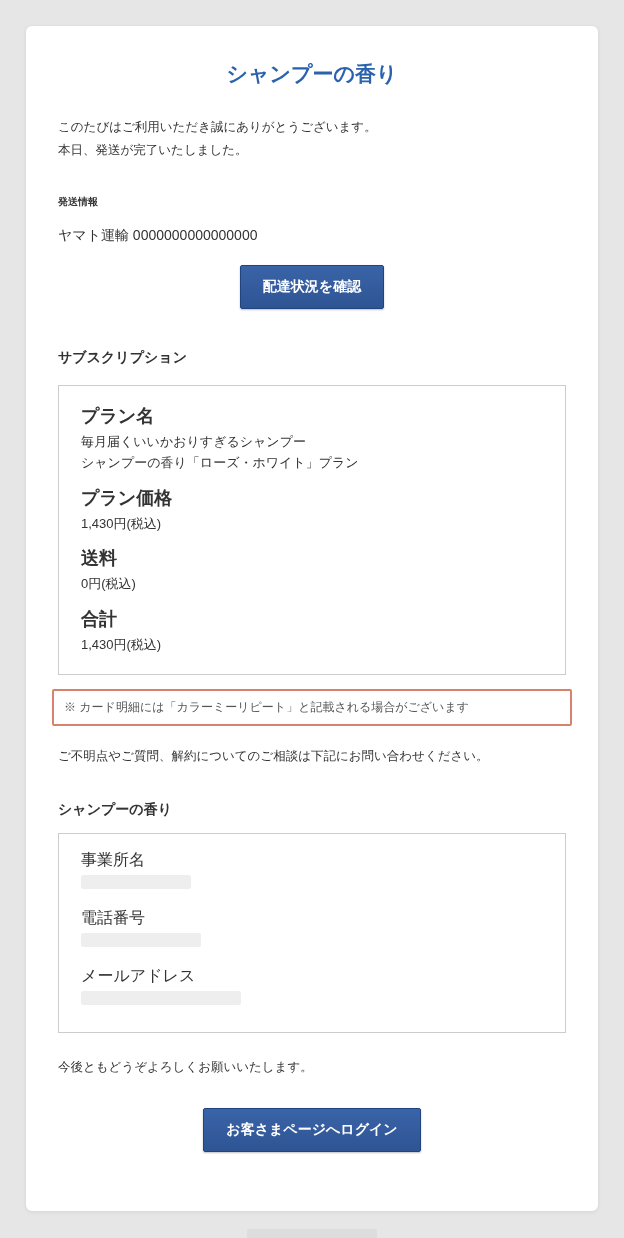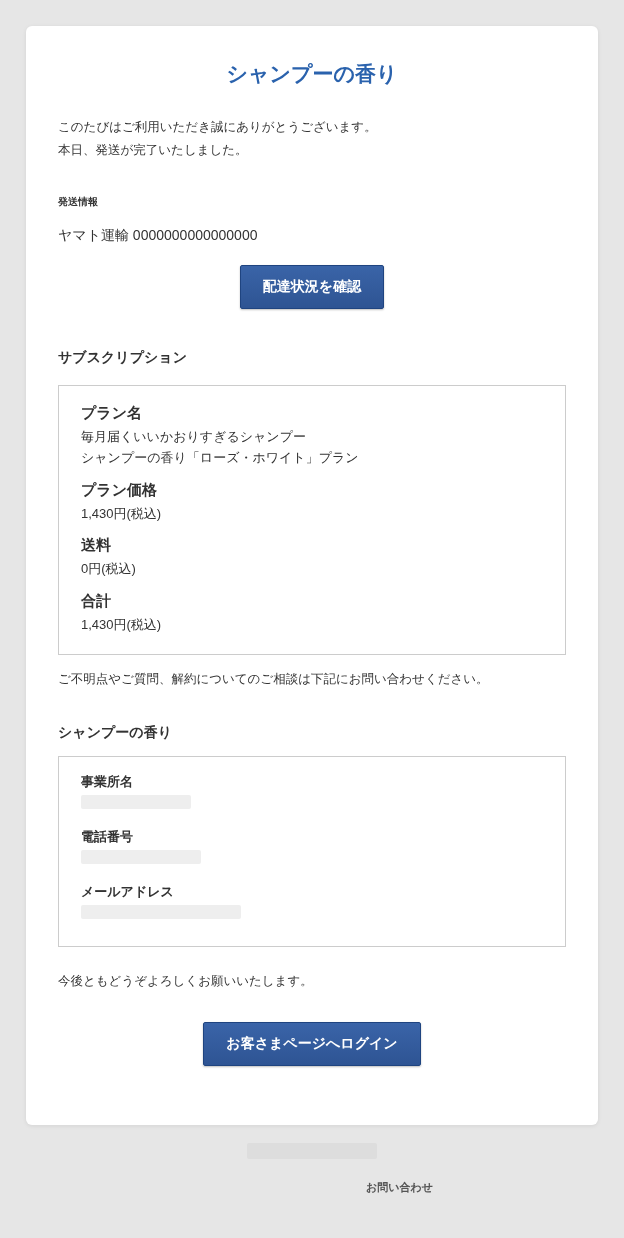--- a/index.html
+++ b/index.html
@@ -61,21 +61,21 @@
     margin-bottom: 18px;
   }
   .box {
     border: 1px solid #ccc;
     padding: 18px 22px;
     margin-bottom: 14px;
   }
   .field { margin-bottom: 12px; }
   .field:last-child { margin-bottom: 0; }
   .field-label {
-    font-size: 15px;
+    font-size: 18px;
     font-weight: 700;
     margin-bottom: 4px;
   }
   .field-value {
     font-size: 13px;
     line-height: 1.6;
   }
   .highlight-box {
     border: 2px solid #d8826e;
     border-radius: 2px;
@@ -93,22 +93,22 @@
     font-size: 14px;
     font-weight: 700;
     margin-bottom: 14px;
   }
   .contact-box {
     border: 1px solid #ccc;
     padding: 16px 22px 18px 22px;
     margin-bottom: 26px;
   }
   .contact-field {
-    font-size: 13px;
-    font-weight: 700;
+    font-size: 16px;
+    font-weight: 400;
     margin-bottom: 4px;
     margin-top: 10px;
   }
   .contact-field:first-child { margin-top: 0; }
   .redact {
     display: inline-block;
     background: #eee;
     height: 14px;
     border-radius: 2px;
     margin-bottom: 6px;
@@ -173,20 +173,21 @@
     <div class="field">
       <div class="field-label">送料</div>
       <div class="field-value">0円(税込)</div>
     </div>
     <div class="field">
       <div class="field-label">合計</div>
       <div class="field-value">1,430円(税込)</div>
     </div>
   </div>
 
+  <div class="highlight-box">※ カード明細には「カラーミーリピート」と記載される場合がございます</div>
 
   <div class="note">ご不明点やご質問、解約についてのご相談は下記にお問い合わせください。</div>
 
   <h2 class="contact-heading">シャンプーの香り</h2>
 
   <div class="contact-box">
     <div class="contact-field">事業所名</div>
     <span class="redact w1"></span>
     <div class="contact-field">電話番号</div>
     <span class="redact w2"></span>

